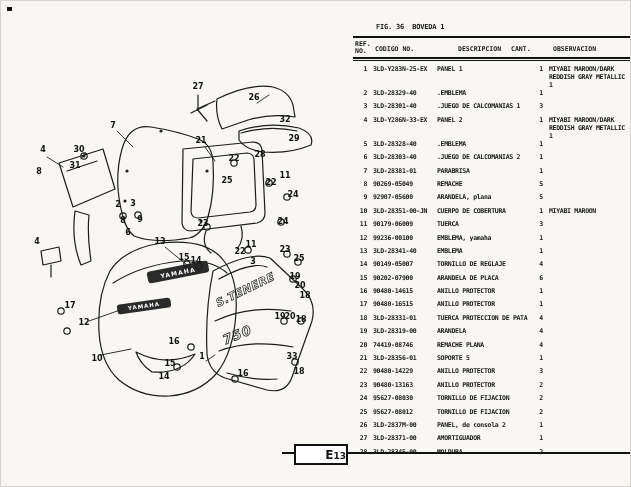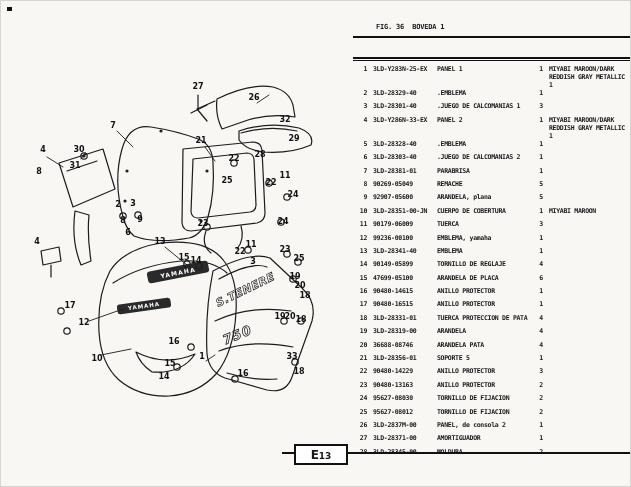--- a/index.html
+++ b/index.html
@@ -30,21 +30,21 @@
   .c-ref{width:14px;text-align:right;flex:none;}
   .c-cod{width:64px;margin-left:6px;flex:none;white-space:nowrap;}
   .c-desc{width:96px;flex:none;white-space:nowrap;}
   .c-cant{width:16px;flex:none;text-align:center;}
   .c-obs{flex:1;white-space:pre-line;line-height:8px;}
   
   .footer-line{left:345px;top:451px;width:286px;height:2px;}
   .footer-tick{left:281px;top:451px;width:12px;height:2px;}
   .e-box{
     position:absolute;left:293px;top:443px;width:50px;height:17px;
-    border:2.5px solid #111;background:#fff;display:flex;align-items:center;justify-content:center;
+    border:2.5px solid #111;background:#fff;display:flex;align-items:center;justify-content:flex-end;
   }
   .e-box span{font-family:"DejaVu Sans",sans-serif;font-weight:bold;font-size:12px;font-style:normal;letter-spacing:0;}
   .e-box span small{font-size:9px;}
   
   .diagram{position:absolute;left:0;top:20px;width:360px;height:440px;}
   .callout{
     position:absolute;transform:translate(-50%,-50%);
     font-family:"DejaVu Sans",sans-serif;font-weight:bold;font-size:8px;color:#111;
     line-height:8px;
   }
@@ -190,20 +190,28 @@
         <span class="callout" style="left: 283px; top: 336px; margin-left: 8px;">33</span>
         <span class="callout" style="left: 298px; top: 351px;">18</span>
         <span class="callout" style="left: 242px; top: 353px;">16</span>
         <span class="callout" style="left: 36px; top: 221px;">4</span>
       </div>
   </div>
 
   <div class="fig-title">FIG. 36  BOVEDA 1</div>
   <div class="rule t-rule1"></div>
 
+  <div class="t-head">
+    <span class="h-ref" style="white-space:pre-line;">REF.
+NO.</span>
+    <span class="h-cod">CODIGO NO.</span>
+    <span class="h-desc">DESCRIPCION</span>
+    <span class="h-cant">CANT.</span>
+    <span class="h-obs">OBSERVACION</span>
+  </div>
   <div class="rule t-rule2a"></div>
   <div class="rule t-rule2b"></div>
 
   <div class="t-rows" id="rows">
       <div class="t-row">
         <span class="c-ref">1</span>
         <span class="c-cod">3LD-Y283N-25-EX</span>
         <span class="c-desc">PANEL 1</span>
         <span class="c-cant">1</span>
         <span class="c-obs">MIYABI MAROON/DARK
@@ -289,28 +297,28 @@
       </div>
       <div class="t-row">
         <span class="c-ref">13</span>
         <span class="c-cod">3LD-28341-40</span>
         <span class="c-desc">EMBLEMA</span>
         <span class="c-cant">1</span>
         <span class="c-obs"></span>
       </div>
       <div class="t-row">
         <span class="c-ref">14</span>
-        <span class="c-cod">90149-05899</span>
+        <span class="c-cod">90149-05007</span>
         <span class="c-desc">TORNILLO DE REGLAJE</span>
         <span class="c-cant">4</span>
         <span class="c-obs"></span>
       </div>
       <div class="t-row">
         <span class="c-ref">15</span>
-        <span class="c-cod">47699-05100</span>
+        <span class="c-cod">90202-07900</span>
         <span class="c-desc">ARANDELA DE PLACA</span>
         <span class="c-cant">6</span>
         <span class="c-obs"></span>
       </div>
       <div class="t-row">
         <span class="c-ref">16</span>
         <span class="c-cod">90480-14615</span>
         <span class="c-desc">ANILLO PROTECTOR</span>
         <span class="c-cant">1</span>
         <span class="c-obs"></span>
@@ -331,22 +339,22 @@
       </div>
       <div class="t-row">
         <span class="c-ref">19</span>
         <span class="c-cod">3LD-28319-00</span>
         <span class="c-desc">ARANDELA</span>
         <span class="c-cant">4</span>
         <span class="c-obs"></span>
       </div>
       <div class="t-row">
         <span class="c-ref">20</span>
-        <span class="c-cod">36688-08746</span>
-        <span class="c-desc">ARANDELA PATA</span>
+        <span class="c-cod">74419-08746</span>
+        <span class="c-desc">REMACHE PLANA</span>
         <span class="c-cant">4</span>
         <span class="c-obs"></span>
       </div>
       <div class="t-row">
         <span class="c-ref">21</span>
         <span class="c-cod">3LD-28356-01</span>
         <span class="c-desc">SOPORTE 5</span>
         <span class="c-cant">1</span>
         <span class="c-obs"></span>
       </div>

